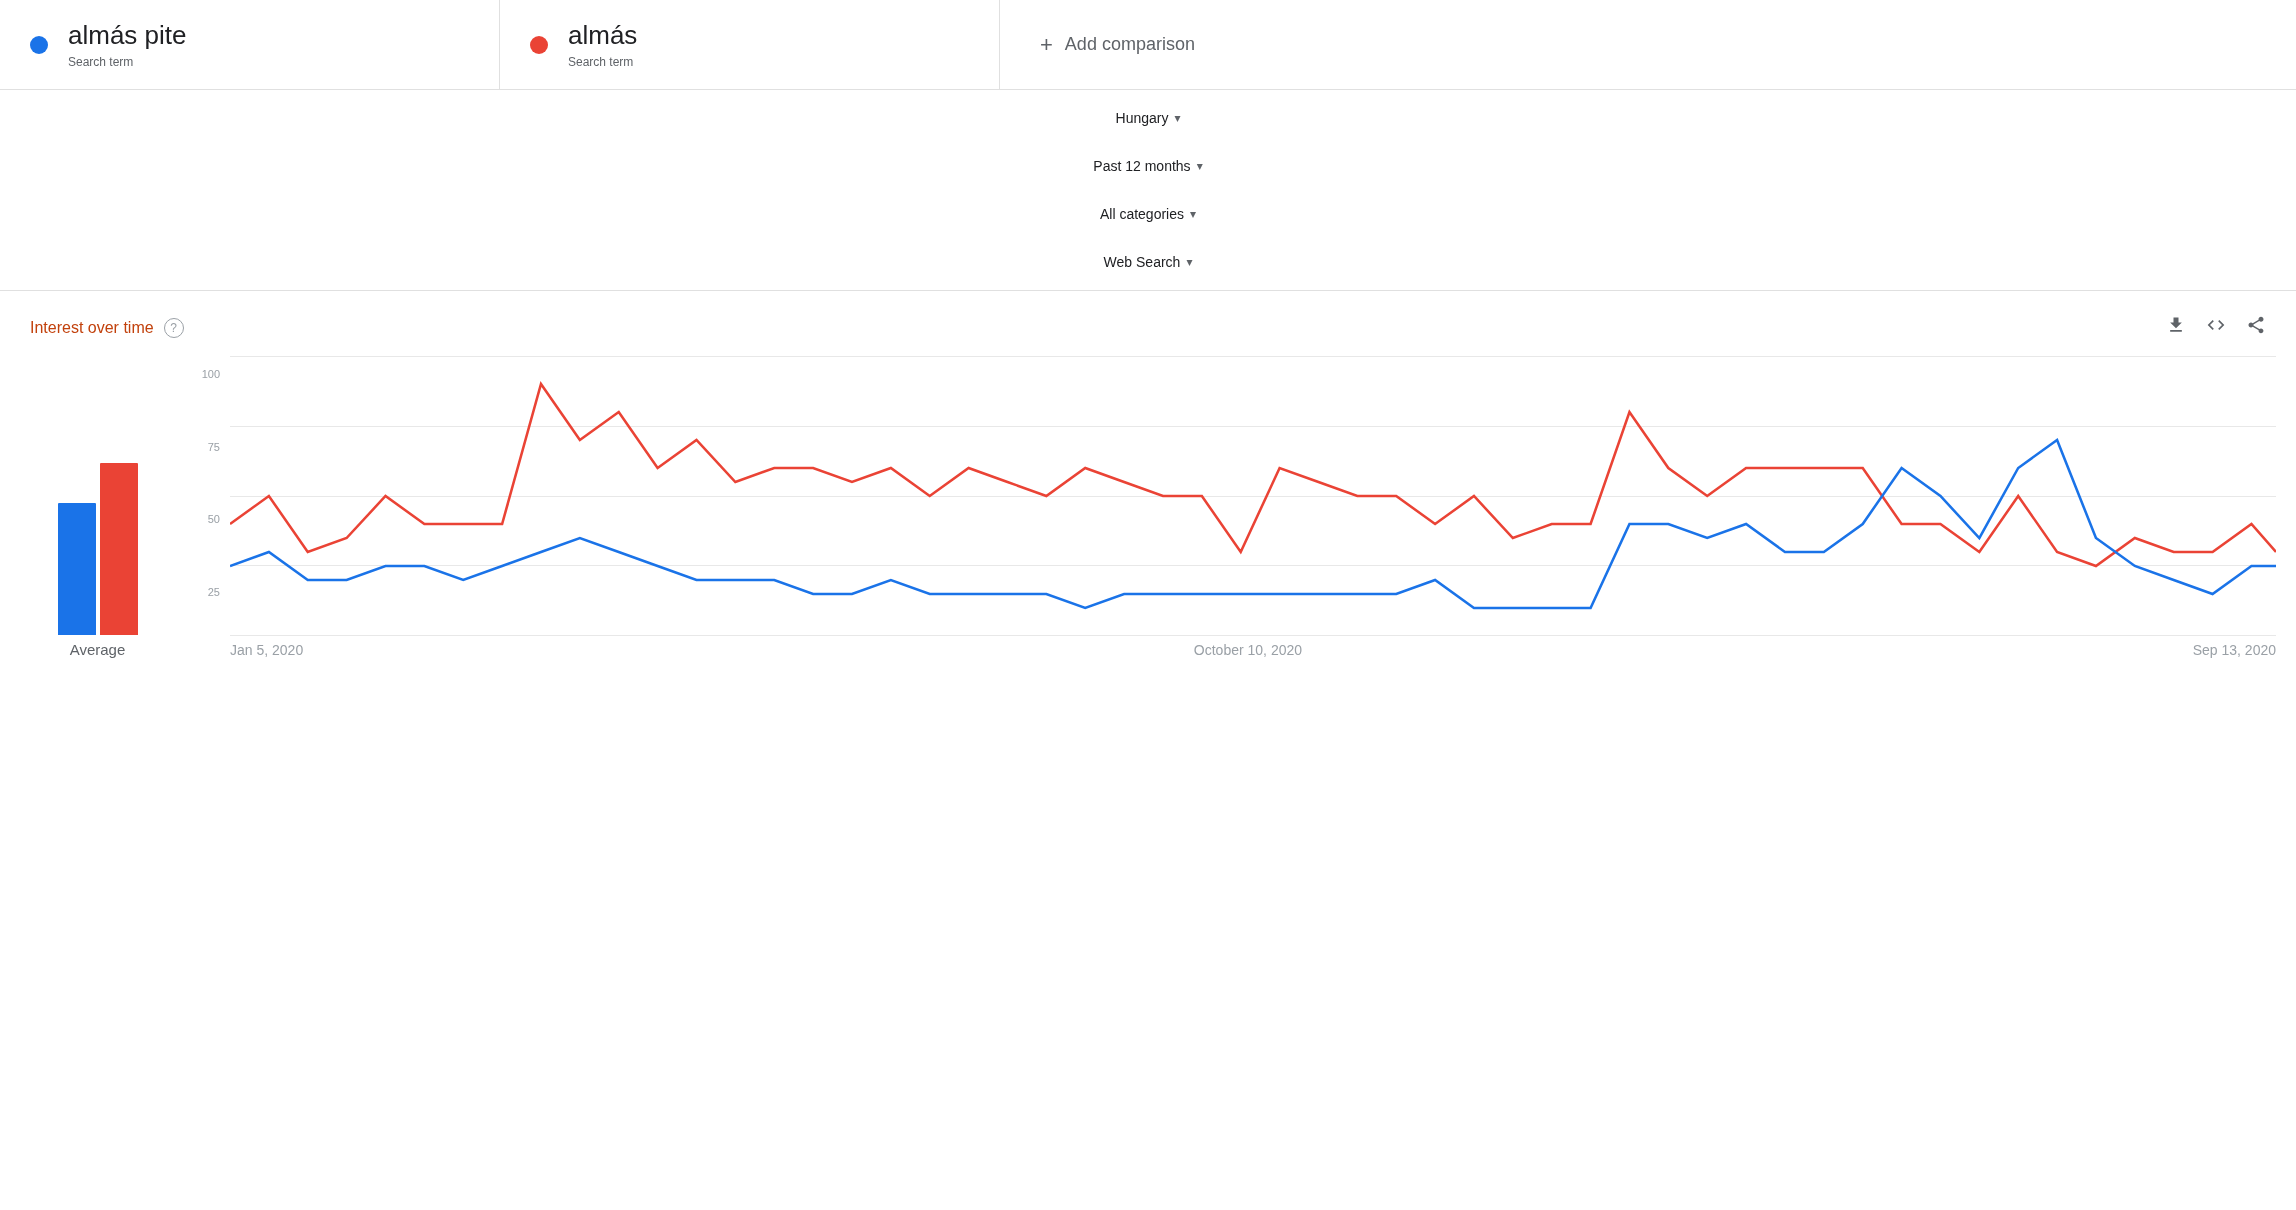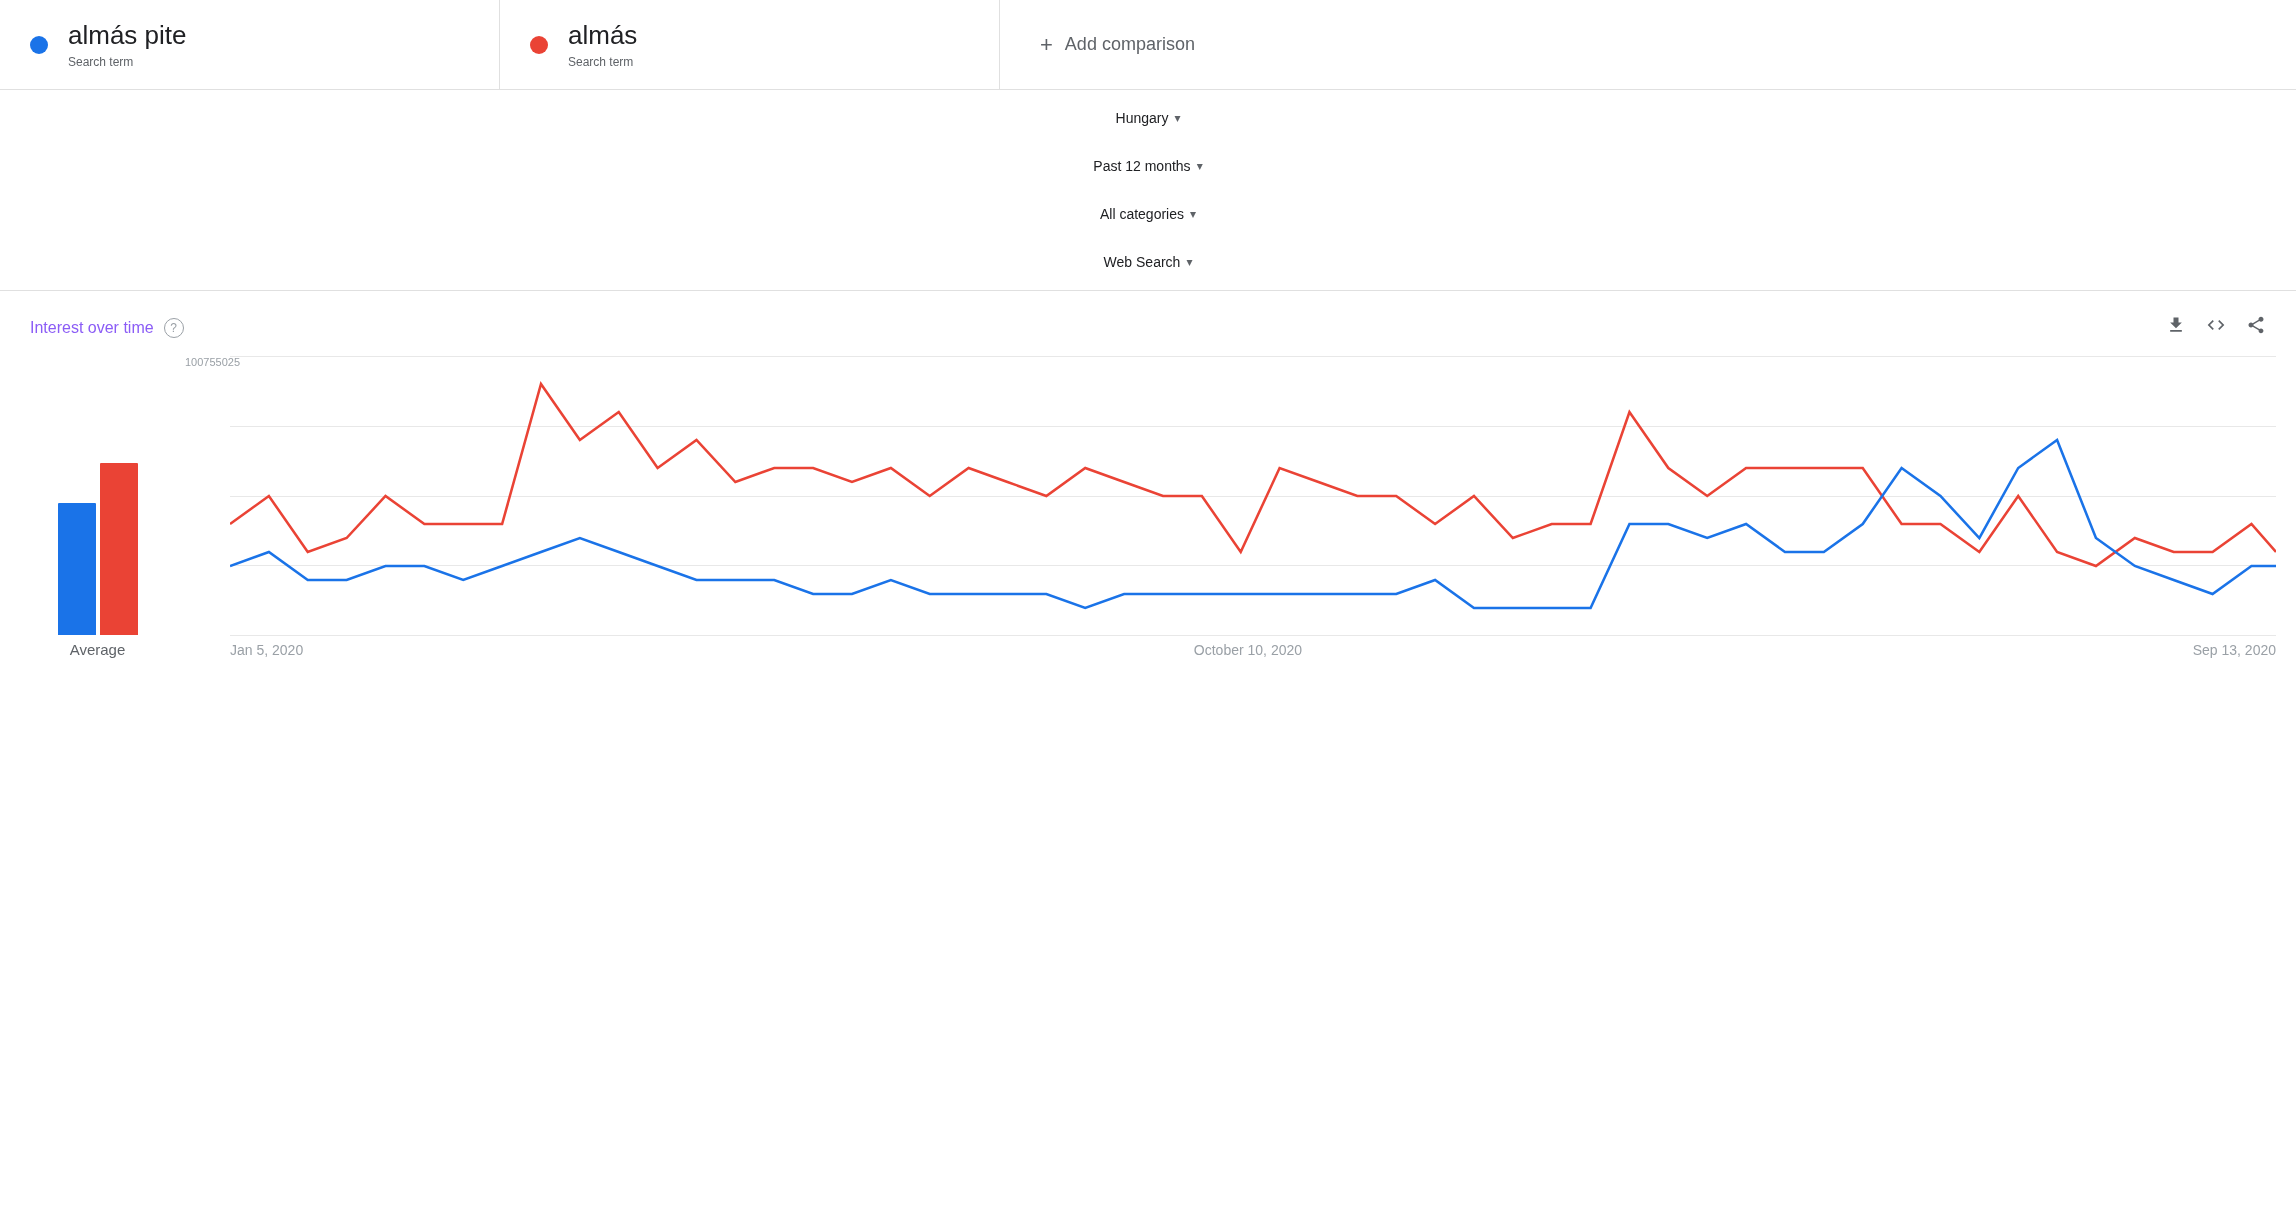--- a/index.html
+++ b/index.html
@@ -84,21 +84,21 @@
       justify-content: space-between;
       padding: 0 30px 16px 30px;
     }
     .chart-title-group {
       display: flex;
       align-items: center;
       gap: 10px;
     }
     .chart-title {
       font-size: 16px;
-      color: #8b5cf6;
+      color: #c2410c;
       font-weight: 400;
     }
     .help-icon {
       width: 20px;
       height: 20px;
       border-radius: 50%;
       border: 1.5px solid #9aa0a6;
       display: flex;
       align-items: center;
       justify-content: center;
@@ -156,24 +156,24 @@
     
     .line-chart-area {
       flex: 1;
       position: relative;
       padding: 0 20px 30px 10px;
     }
 
     .y-axis {
       position: absolute;
       left: 10px;
-      top: 0;
+      top: 12px;
       bottom: 30px;
       display: flex;
-      flex-direction: row;
+      flex-direction: column;
       justify-content: space-between;
       width: 35px;
     }
     .y-label {
       font-size: 11px;
       color: #9aa0a6;
       text-align: right;
     }
 
     .chart-inner {

